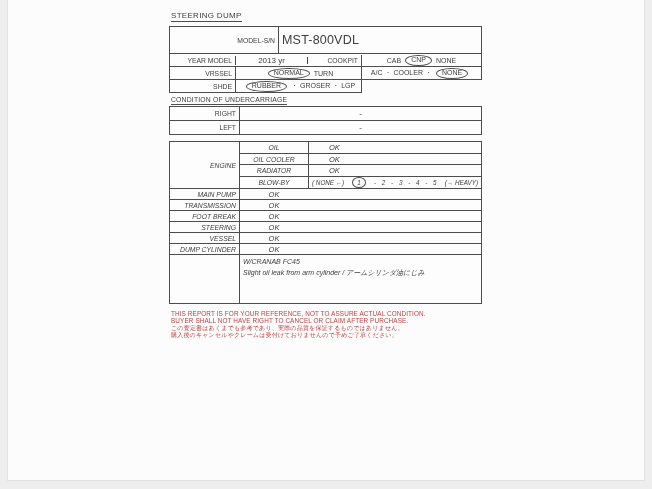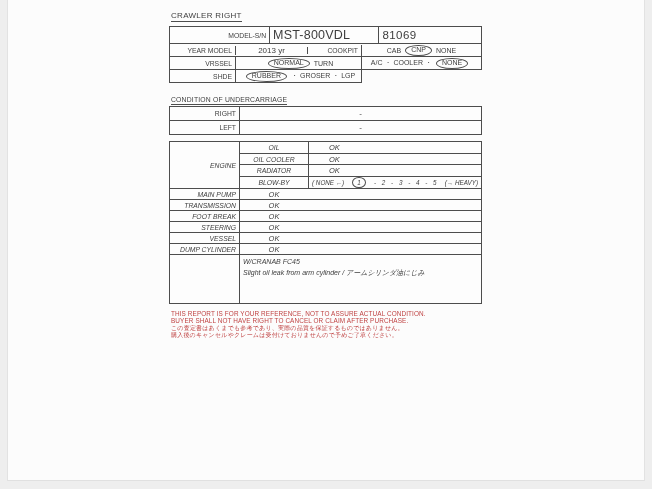--- a/index.html
+++ b/index.html
@@ -47,27 +47,26 @@
   .disc{position:absolute;left:163px;top:311px;color:#bf4040;white-space:nowrap;}
   .disc .en{font-size:6.4px;line-height:6.8px;letter-spacing:0.1px;}
   .disc .jp{font-size:6px;line-height:7px;letter-spacing:0.2px;}
 </style>
 </head>
 <body>
 
 <div class="stage">
   <div class="doc">
 
-    <div class="h1">CRAWLER RIGHT</div>
+    <div class="h1">STEERING DUMP</div>
 
     <div class="t" style="left:161px;top:26px;">
-      <div class="rw first" style="width:313px;height:18px;padding-left:43px;">
+      <div class="rw first" style="width:313px;height:28px;padding-left:43px;">
         <div class="cell nb lab w-a">MODEL-S/N</div>
         <div class="cell w-bc big">MST-800VDL</div>
-        <div class="cell w-d big2">81069</div>
       </div>
       <div class="rw" style="width:313px;height:14px;align-items:center;">
         <div class="cell nb lab w-a">YEAR MODEL</div>
         <div class="cell w-b ctr fs8">2013 yr</div>
         <div class="cell w-c lab">COOKPIT</div>
         <div class="cell w-d ctr fs7">
           <span>CAB</span>
           <span class="oval gap">
               <span>CNP</span>
             </span>

